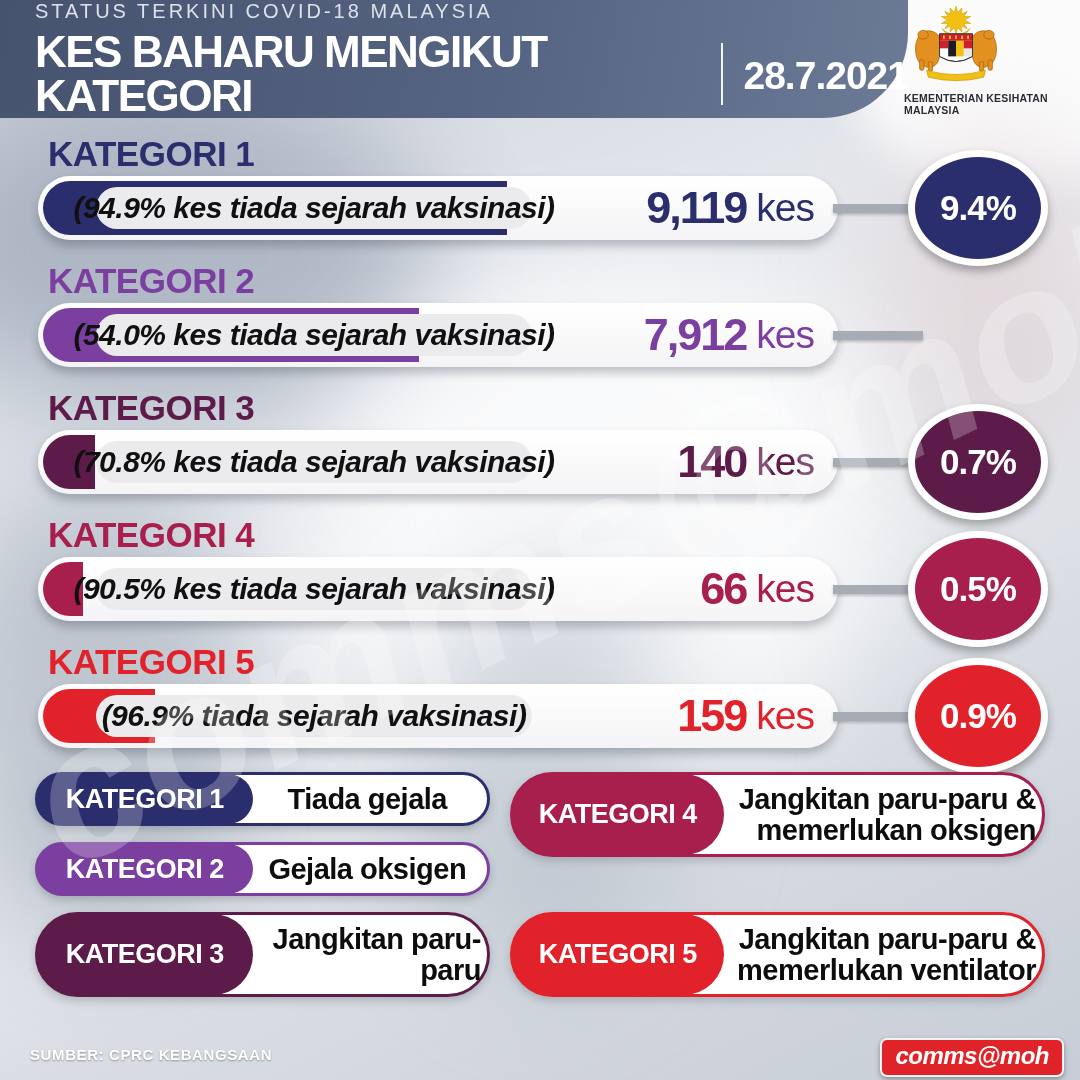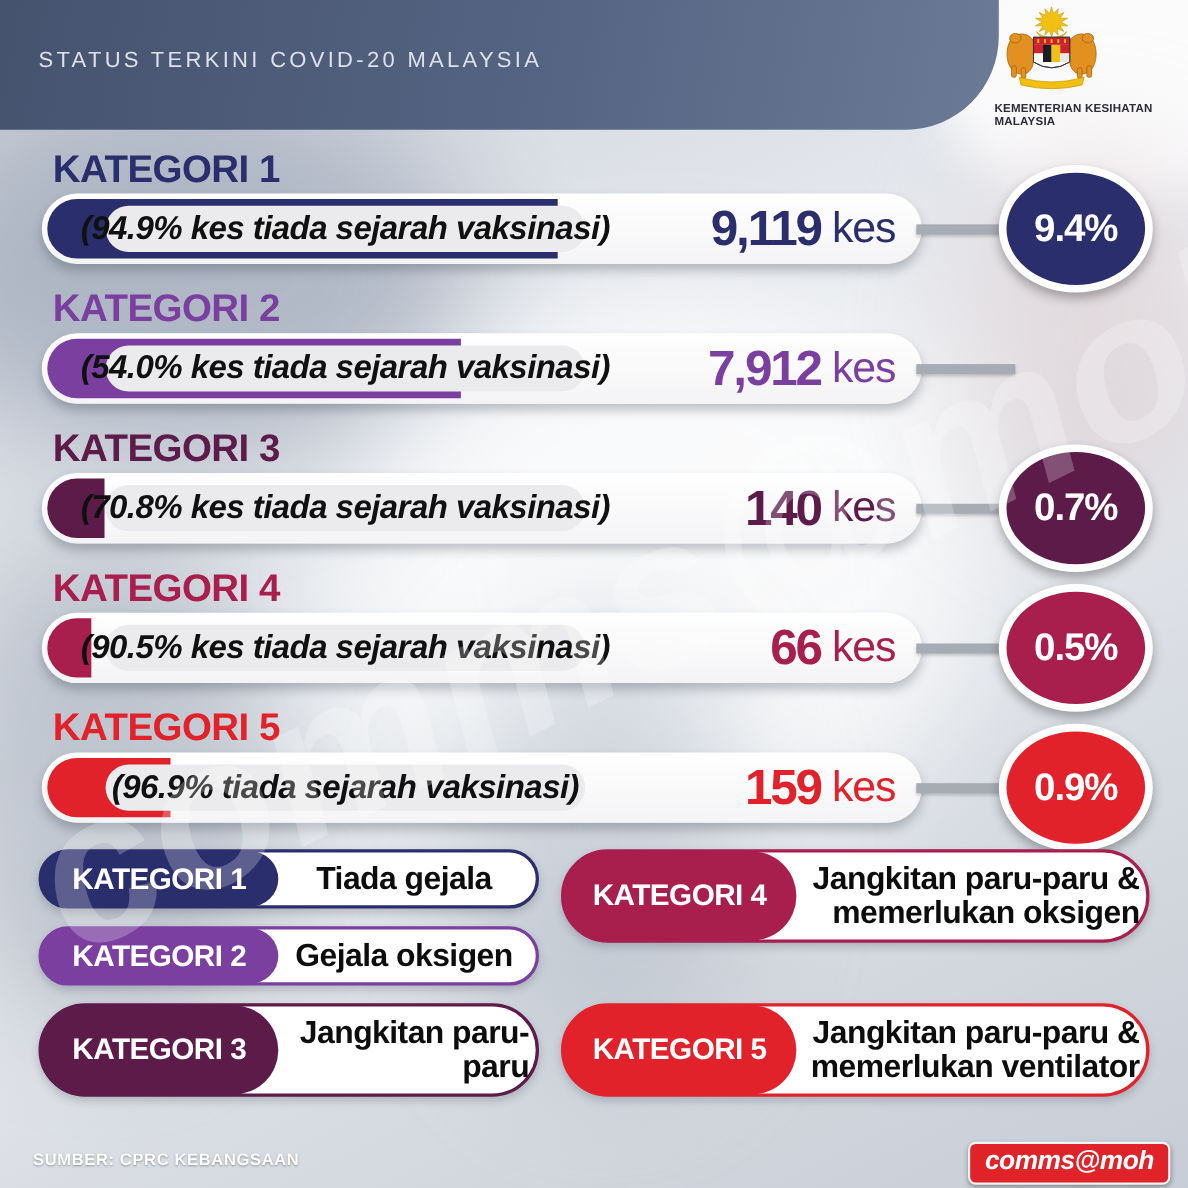--- a/index.html
+++ b/index.html
@@ -97,21 +97,26 @@
 <div class="page">
 
   <div class="blob b1"></div>
   <div class="blob b2"></div>
   <div class="blob b3"></div>
   <div class="blob b4"></div>
   <div class="blob b5"></div>
   <div class="blob b6"></div>
 
   <div class="header-band">
-    <div class="kicker">STATUS TERKINI COVID-20 MALAYSIA</div>
+    <div class="kicker">STATUS TERKINI COVID-18 MALAYSIA</div>
+    <div class="title-row">
+      <h1 class="big-title">KES BAHARU MENGIKUT KATEGORI</h1>
+      <div class="hdr-divider"></div>
+      <div class="hdr-date">28.7.2021</div>
+    </div>
   </div>
   <div class="logo-area">
     <svg width="104" height="80" viewBox="0 0 120 92">
 
       <g fill="#f2c012" stroke="#c79a00" stroke-width="0.6">
         <polygon points="60,0 62,7 67,2 66,9 73,6 69,12 77,12 70,16 77,20 69,20 73,26 66,23 67,30 62,25 60,32 58,25 53,30 54,23 47,26 51,20 43,20 50,16 43,12 51,12 47,6 54,9 53,2 58,7"></polygon>
         <path d="M44 26 A17 13 0 0 0 76 26 A20 16 0 0 1 44 26 Z"></path>
       </g>
 
       <g fill="#e2901f" stroke="#a3610e" stroke-width="0.8">

